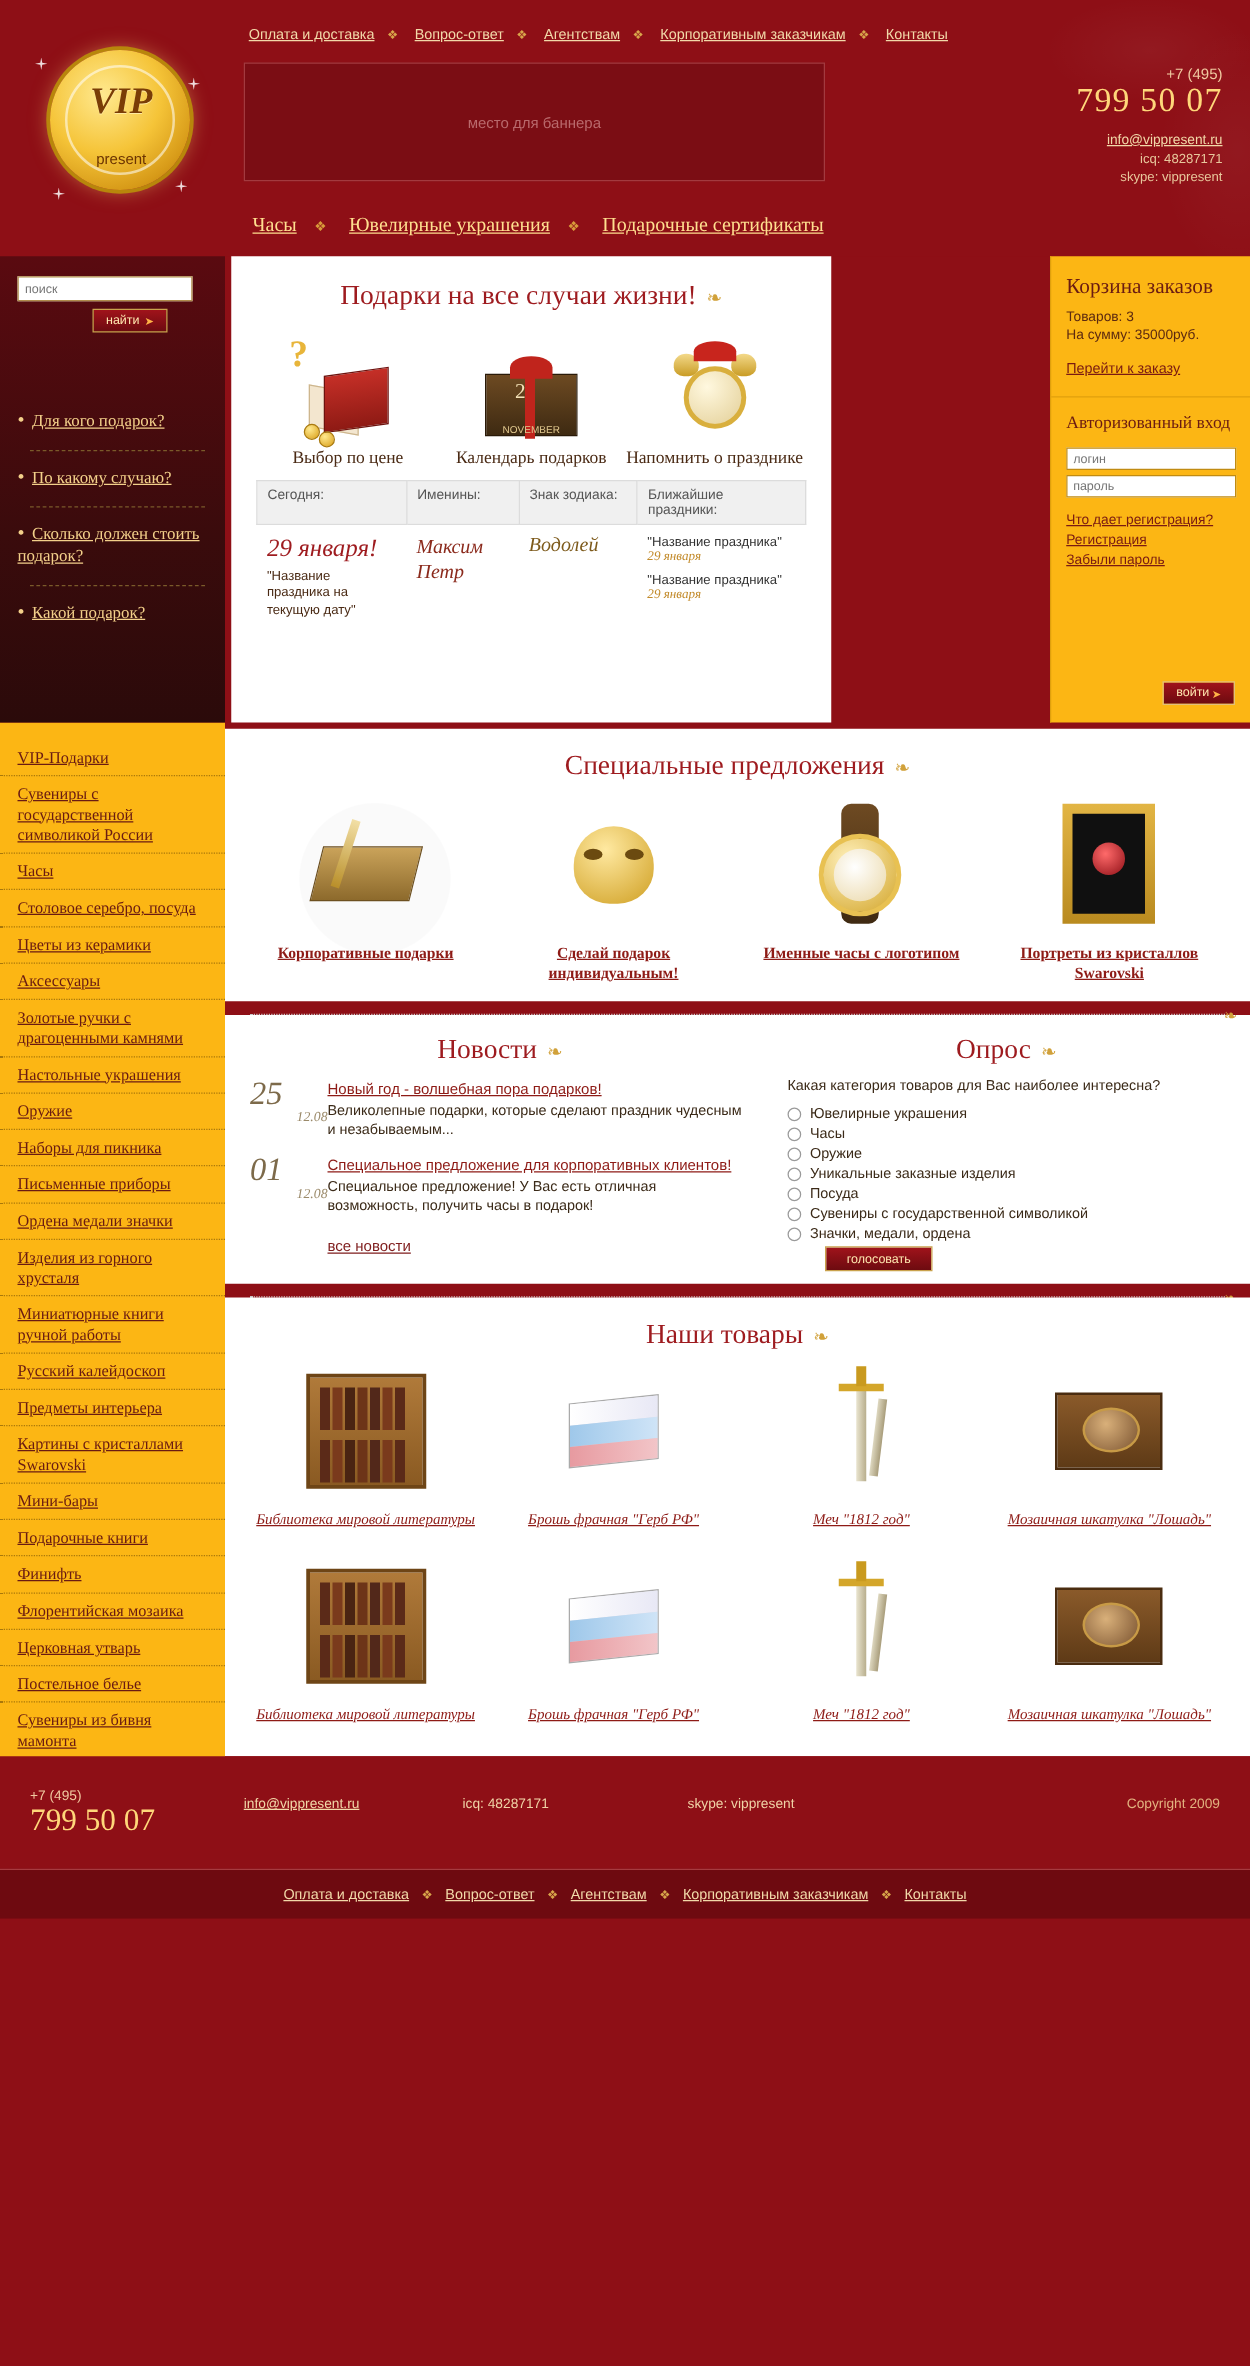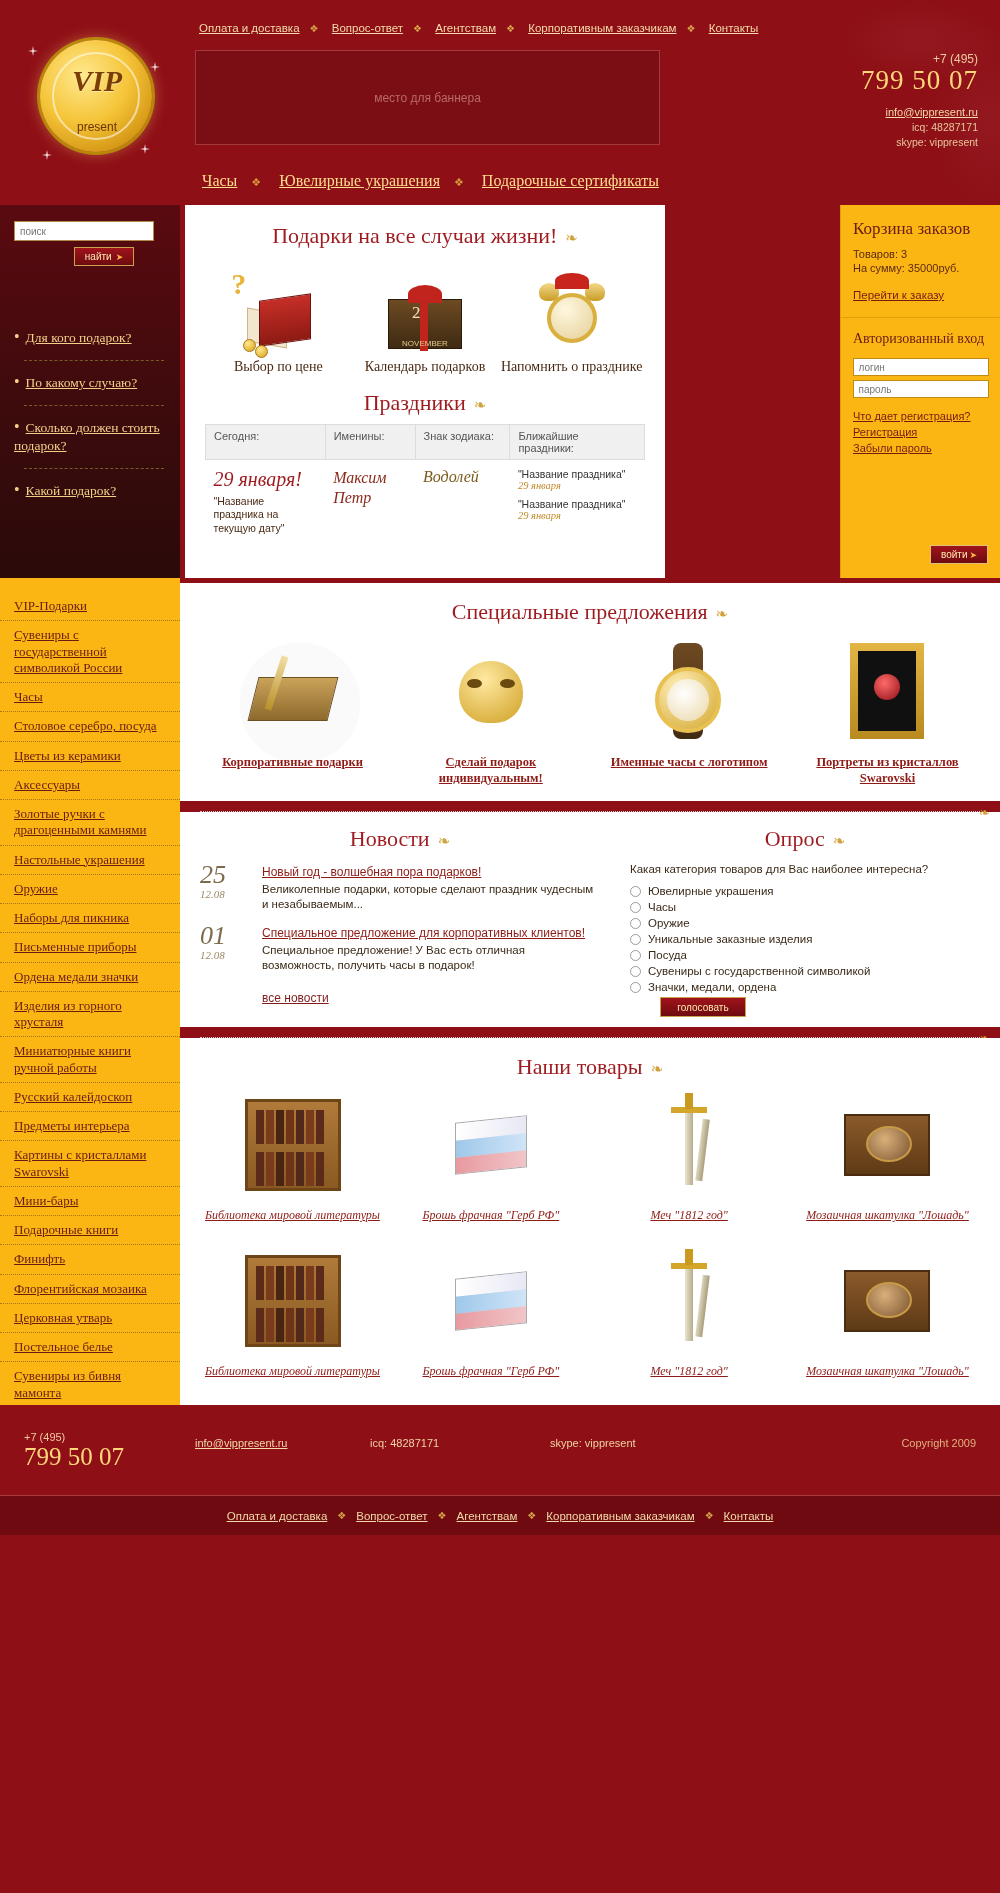--- a/index.html
+++ b/index.html
@@ -213,21 +213,21 @@
   .dotsep { border-top:1px dotted #c8c8c8; margin:10px 20px 0 20px; position:relative;}
   .dotsep .d { position:absolute; right:-10px; top:-7px; color:#d1a13a; font-size:13px;}
 
   
   .newsrow { display:flex; background:#fff; }
   .news { width:440px; padding:14px 20px 10px 20px; }
   .poll { width:380px; padding:14px 20px 10px 10px; }
   .newsitem { display:flex; margin-top:10px; }
   .newsdate { width:62px; text-align:left; }
   .newsdate .dd { font-size:26px; color:#7d6a4a; font-style:italic; line-height:1;}
-  .newsdate .mm { font-size:11px; color:#9b8a6a; font-style:italic;}
+  .newsdate .mm { font-size:11px; color:#9b8a6a; font-style:italic;text-align:right;}
   .newstext { flex:1; }
   .newstext a { color:#8e1b16; font-size:12px; text-decoration:underline; font-family:"Liberation Sans", sans-serif;}
   .newstext p { margin:2px 0 0 0; font-family:"Liberation Sans", sans-serif; font-size:11.5px; color:#3b2a18; line-height:1.35;}
   .allnews { margin:14px 0 0 62px;}
   .allnews a { color:#7f1d1d; font-size:12px; text-decoration:underline; font-family:"Liberation Sans", sans-serif;}
 
   .pollq { font-family:"Liberation Sans", sans-serif; font-size:11.5px; color:#3b2a18; margin-top:10px; line-height:1.35;}
   .polloptions { margin-top:8px; }
   .polloption { display:flex; align-items:center; gap:7px; margin-bottom:4px; }
   .radio { width:11px; height:11px; border-radius:50%; border:1px solid #9a9a9a; background:#fff; flex:none;}
@@ -485,21 +485,20 @@
                   <div class="bell l"></div>
                   <div class="bell r"></div>
                   <div class="bowtop"></div>
                   <div class="face"></div>
                 </div>
               </div>
               <div class="cap">Напомнить о празднике</div>
             </div>
           </div>
 
-          <h2 class="sect-title" style="margin-top:14px;"><span>Праздники</span><span class="orn">❧</span></h2>
 
           <table class="hol-table">
             <tbody>
                 <tr>
               <th style="width:120px;">Сегодня:</th>
               <th style="width:90px;">Именины:</th>
               <th style="width:95px;">Знак зодиака:</th>
               <th style="width:135px;">Ближайшие праздники:</th>
             </tr>
             <tr>

